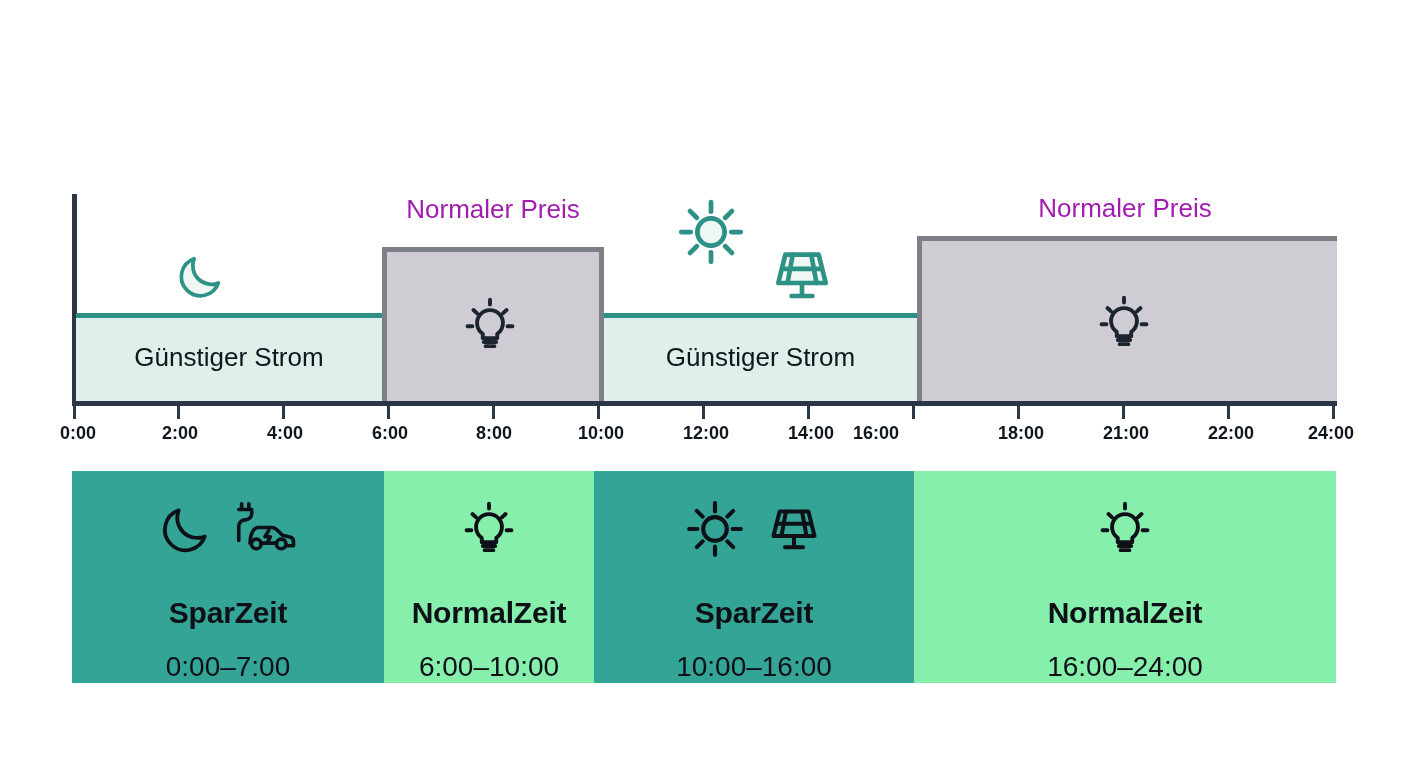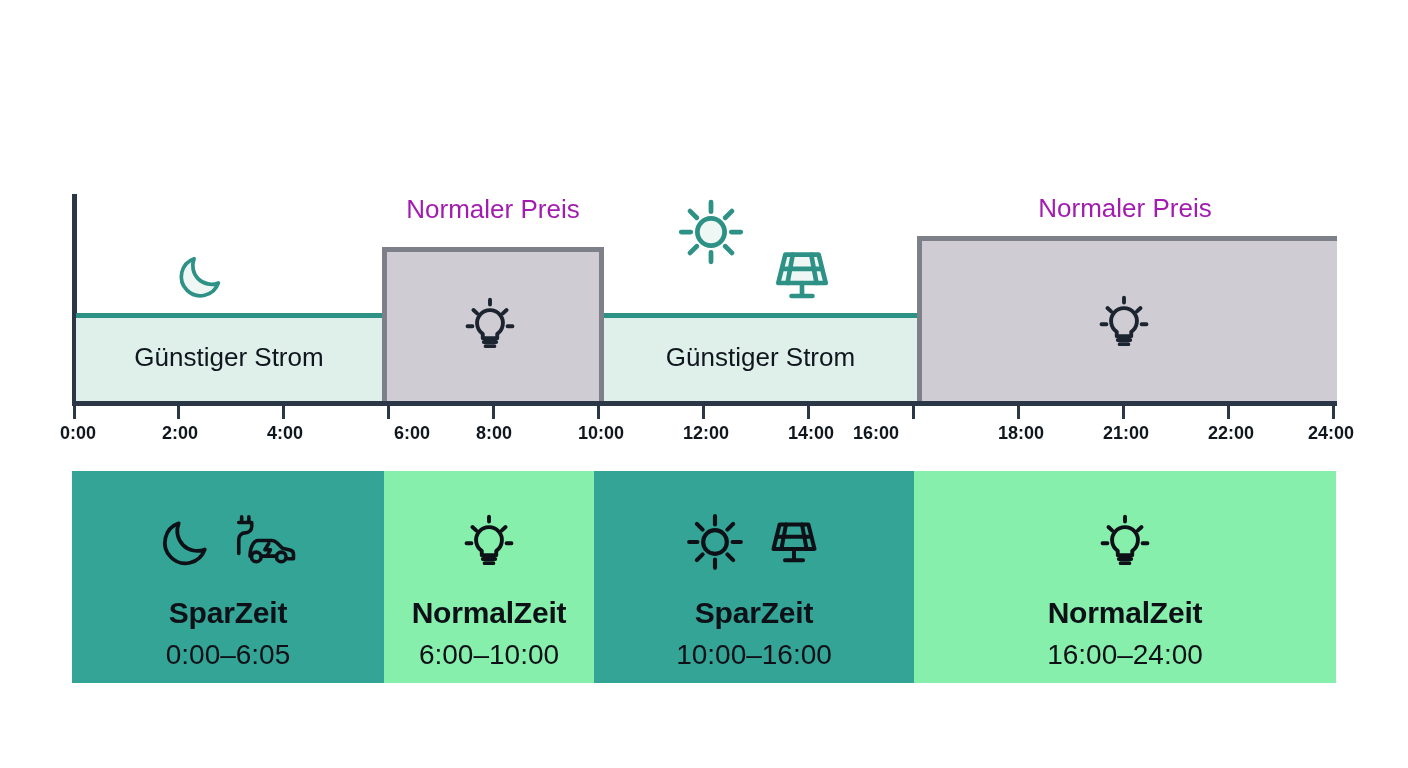--- a/index.html
+++ b/index.html
@@ -123,21 +123,21 @@
     width: 1264px;
     height: 212px;
     display: flex;
     flex-direction: row;
   }
   .legend-card {
     box-sizing: border-box;
     display: flex;
     flex-direction: column;
     align-items: center;
-    justify-content: center;
+    justify-content: space-between;
     padding-top: 22px;
     position: relative;
     overflow: hidden;
   }
   .legend-card.cheap { background: #33a495; }
   .legend-card.normal { background: #86efac; }
 
   .legend-icons {
     display: flex;
     flex-direction: row;
@@ -237,21 +237,21 @@
     <div class="tick" style="left:807px;"></div>
     <div class="tick" style="left:912px;"></div>
     <div class="tick" style="left:1017px;"></div>
     <div class="tick" style="left:1122px;"></div>
     <div class="tick" style="left:1227px;"></div>
     <div class="tick" style="left:1332px;"></div>
 
     <div class="tick-label" style="left:78px;">0:00</div>
     <div class="tick-label" style="left:180px;">2:00</div>
     <div class="tick-label" style="left:285px;">4:00</div>
-    <div class="tick-label" style="left:412px;">6:00</div>
+    <div class="tick-label" style="left:390px;">6:00</div>
     <div class="tick-label" style="left:494px;">8:00</div>
     <div class="tick-label" style="left:601px;">10:00</div>
     <div class="tick-label" style="left:706px;">12:00</div>
     <div class="tick-label" style="left:811px;">14:00</div>
     <div class="tick-label" style="left:876px;">16:00</div>
     <div class="tick-label" style="left:1021px;">18:00</div>
     <div class="tick-label" style="left:1126px;">21:00</div>
     <div class="tick-label" style="left:1231px;">22:00</div>
     <div class="tick-label" style="left:1331px;">24:00</div>
   </div>
@@ -271,21 +271,21 @@
             <path d="M4.9 3.9h5.4v1.6a2.7 2.7 0 0 1-2.7 2.7 2.7 2.7 0 0 0-2.7 2.7v5.9"></path>
             <path d="M9.6 17.9c0-2.2.4-3.7 1.3-5.2.5-.9 1.3-1.3 2.3-1.3h5.4c1 0 1.6.3 2.3 1l2.2 2.2 3.1.7c.9.2 1.5.9 1.5 1.8v1.9h-2.3"></path>
             <path d="M14.2 17.9h6.4"></path>
             <circle cx="12.2" cy="18.2" r="2"></circle>
             <circle cx="22.6" cy="18.2" r="2"></circle>
             <path d="M17.4 12.6l-1.6 2.6h2.3l-1.3 2.5"></path>
           </svg>
         </span>
       </div>
       <div class="legend-title">SparZeit</div>
-      <div class="legend-range">0:00–6:05</div>
+      <div class="legend-range">0:00–7:00</div>
     </div>
 
     <div class="legend-card normal" style="width:210px;">
       <div class="legend-icons">
         <span>
           <svg width="62" height="62" viewBox="0 0 24 24" fill="none" stroke="#0d1117" stroke-width="1.5" stroke-linecap="round" stroke-linejoin="round">
             <path d="M9.2 15.4a5 5 0 1 1 5.6 0v1.7H9.2z"></path>
             <path d="M9.6 18.6h4.8M10.3 20.2h3.4"></path>
             <path d="M12 2.2v1.9M5.6 6.2l1.4 1.3M18.4 6.2l-1.4 1.3M3.3 12.5h1.9M18.8 12.5h1.9"></path>
           </svg>

